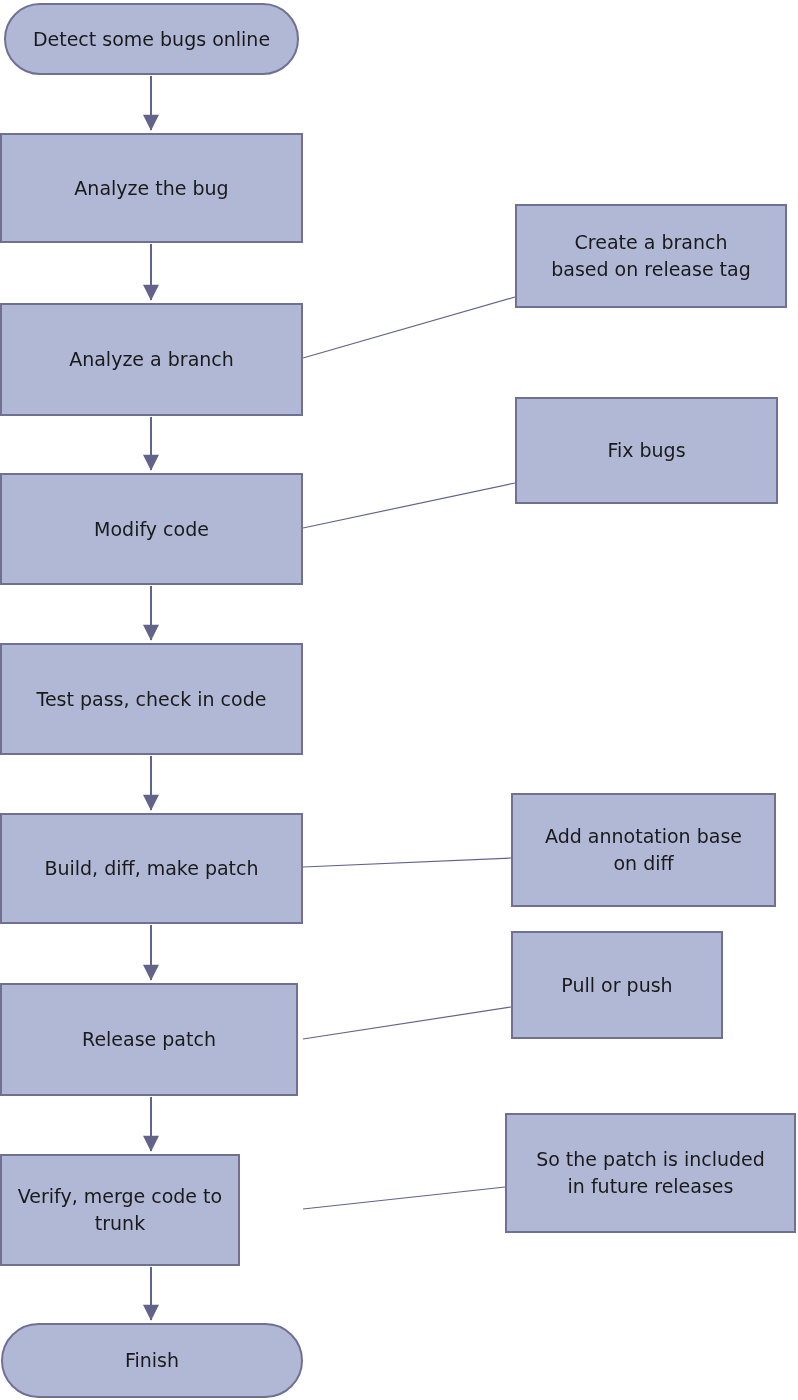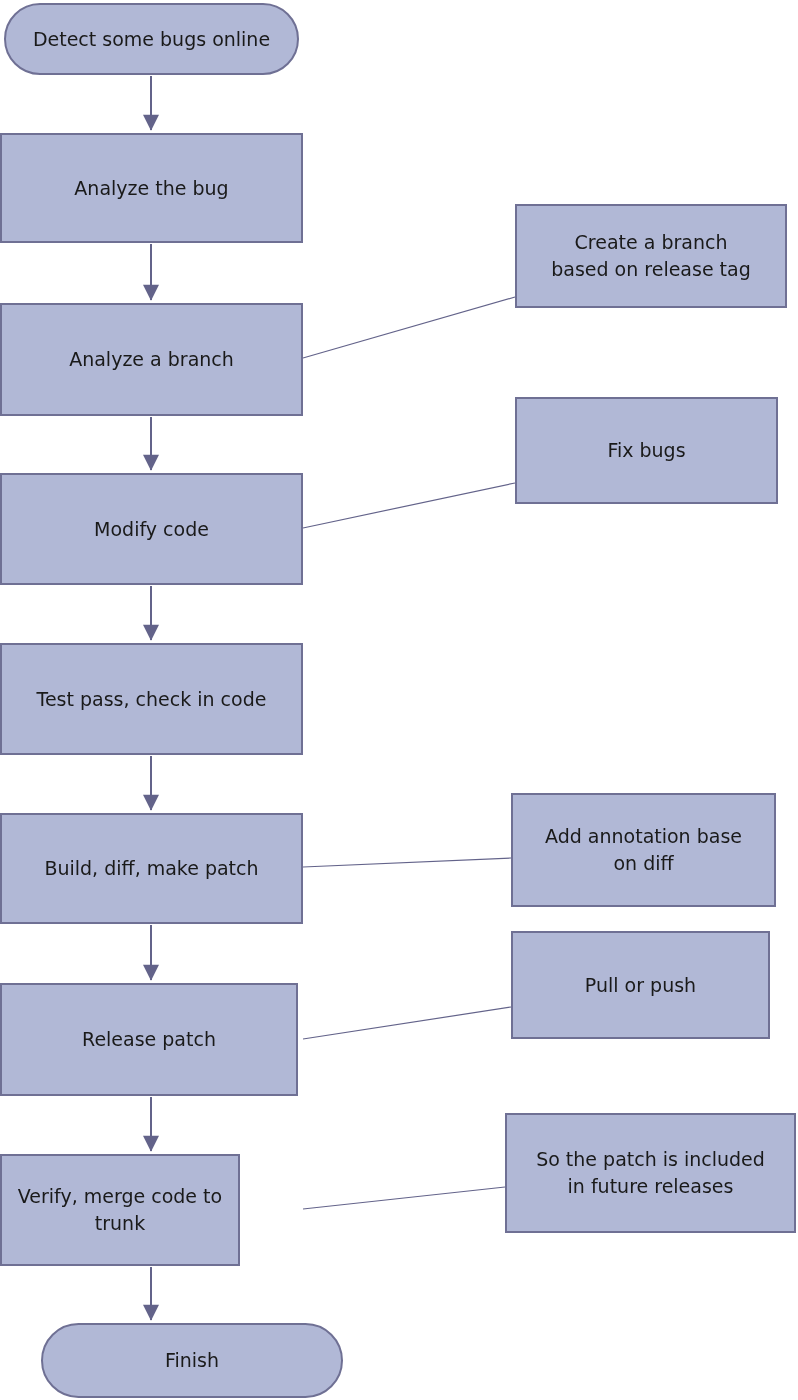--- a/index.html
+++ b/index.html
@@ -30,28 +30,28 @@
 
   
   #n-start         {left:4px;   top:3px;    width:295px; height:72px;}
   #n-analyze       {left:0px;   top:133px;  width:303px; height:110px;}
   #n-create-branch {left:0px;   top:303px;  width:303px; height:113px;}
   #n-modify-code   {left:0px;   top:473px;  width:303px; height:112px;}
   #n-test-pass     {left:0px;   top:643px;  width:303px; height:112px;}
   #n-build-diff    {left:0px;   top:813px;  width:303px; height:111px;}
   #n-release-patch {left:0px;   top:983px;  width:298px; height:113px;align-items:center;}
   #n-verify-merge  {left:0px;   top:1154px; width:240px; height:112px;}
-  #n-finish        {left:1px;   top:1323px; width:302px; height:75px;margin-left:40px;}
+  #n-finish        {left:1px;   top:1323px; width:302px; height:75px;}
   #n-verify-merge .label{max-width:250px;}
 
   
   #a-branch-note   {left:515px; top:204px;  width:272px; height:104px;}
   #a-fix-bugs      {left:515px; top:397px;  width:263px; height:107px;}
   #a-annotation    {left:511px; top:793px;  width:265px; height:114px;}
-  #a-pull-push     {left:511px; top:931px;  width:259px; height:108px;}
+  #a-pull-push     {left:511px; top:931px;  width:212px; height:108px;}
   #a-future        {left:505px; top:1113px; width:291px; height:120px;}
   #a-branch-note .label{max-width:215px;}
   #a-annotation .label{max-width:210px;}
   #a-future .label{max-width:245px;}
 </style>
 </head>
 <body>
 
 <div class="canvas">
 

